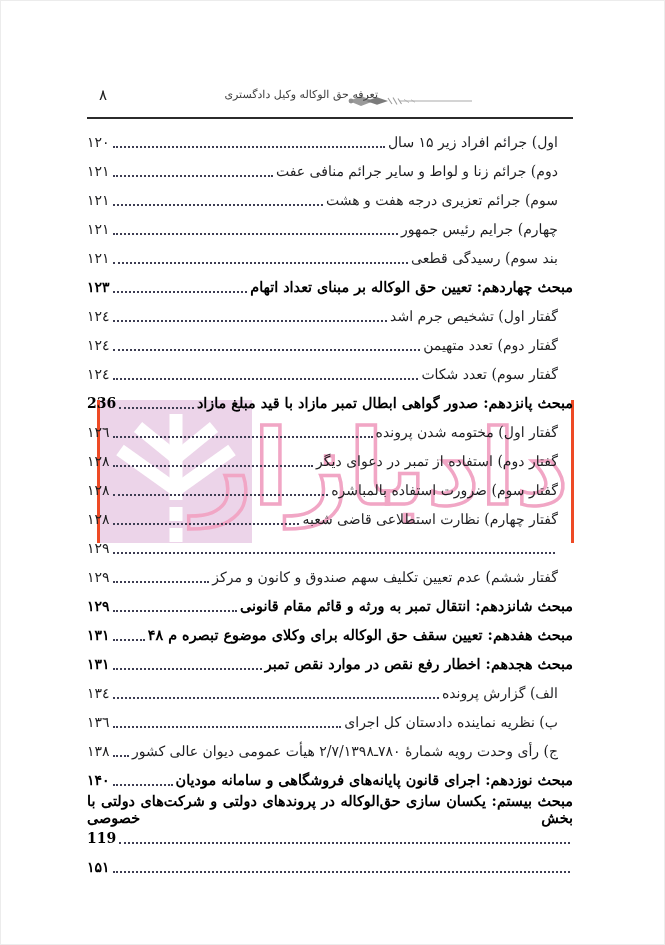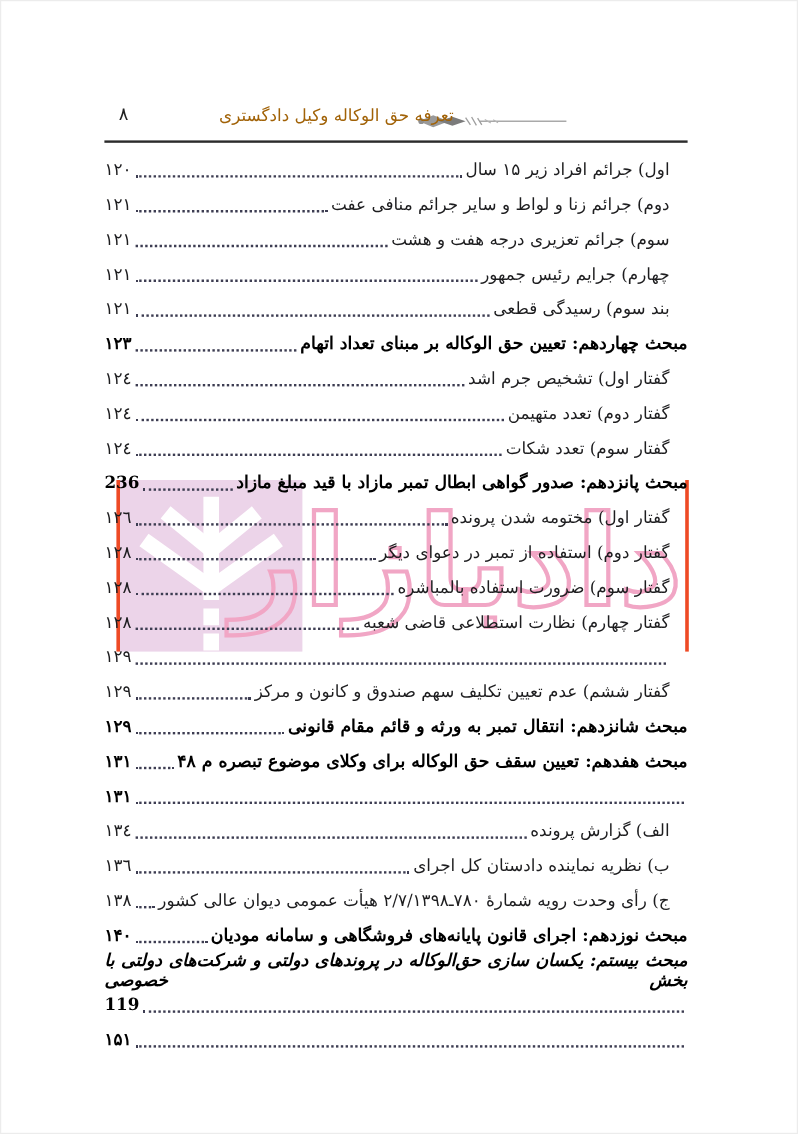--- a/index.html
+++ b/index.html
@@ -12,38 +12,38 @@
     position:absolute;inset:0;border:1px solid #ececec;pointer-events:none;
   }
   
   .header{position:absolute;top:84px;left:87px;width:486px;height:30px;direction:rtl;}
   .page-num{
     position:absolute;left:6px;top:2px;width:20px;text-align:center;
     font-size:15px;color:#222;
   }
   .book-title{
     position:absolute;right:195px;top:4px;white-space:nowrap;
-    font-size:14px;color:#a16207;letter-spacing:0;
+    font-size:11px;color:#404040;letter-spacing:0;
   }
   .ornament{position:absolute;right:100px;top:9px;width:125px;height:16px;}
   .header-rule{
     position:absolute;top:117px;left:87px;width:486px;height:0;
     border-top:2px solid #2b2b2b;
   }
   
   .toc{
     position:absolute;top:127px;left:87px;width:486px;direction:rtl;
   }
   .toc-row{
     display:flex;align-items:center;height:29px;font-size:14px;color:#1d1d1f;
   }
   .toc-row.bold{font-weight:700;font-size:14.4px;color:#000;}
   .toc-row.indent1{padding-right:15px;}
   .toc-text{white-space:nowrap;}
-  .toc-row.full .toc-text{flex:1;white-space:normal;text-align:justify;text-align-last:justify;font-style:italic;}
+  .toc-row.full .toc-text{flex:1;white-space:normal;text-align:justify;text-align-last:justify;}
   .toc-leader{
     flex:1 1 auto;min-width:8px;height:0;
     border-bottom:2px dotted #3d3d52;
     margin:0 3px;transform:translateY(5px);
   }
   .toc-num{white-space:nowrap;font-size:14px;}
   
   .watermark{
     position:absolute;left:97px;top:400px;width:477px;height:143px;
     pointer-events:none;z-index:-1;
@@ -181,20 +181,21 @@
     <span class="toc-text">مبحث شانزدهم: انتقال تمبر به ورثه و قائم مقام قانونی</span>
     <span class="toc-leader"></span>
     <span class="toc-num">۱۲۹</span>
   </div>
     <div class="toc-row bold">
     <span class="toc-text">مبحث هفدهم: تعیین سقف حق الوکاله برای وکلای موضوع تبصره م ۴۸</span>
     <span class="toc-leader"></span>
     <span class="toc-num">۱۳۱</span>
   </div>
     <div class="toc-row bold">
+    <span class="toc-text">مبحث هجدهم: اخطار رفع نقص در موارد نقص تمبر</span>
     <span class="toc-leader"></span>
     <span class="toc-num">۱۳۱</span>
   </div>
     <div class="toc-row indent1">
     <span class="toc-text">الف) گزارش پرونده</span>
     <span class="toc-leader"></span>
     <span class="toc-num">۱۳٤</span>
   </div>
     <div class="toc-row indent1">
     <span class="toc-text">ب) نظریه نماینده دادستان کل اجرای</span>

